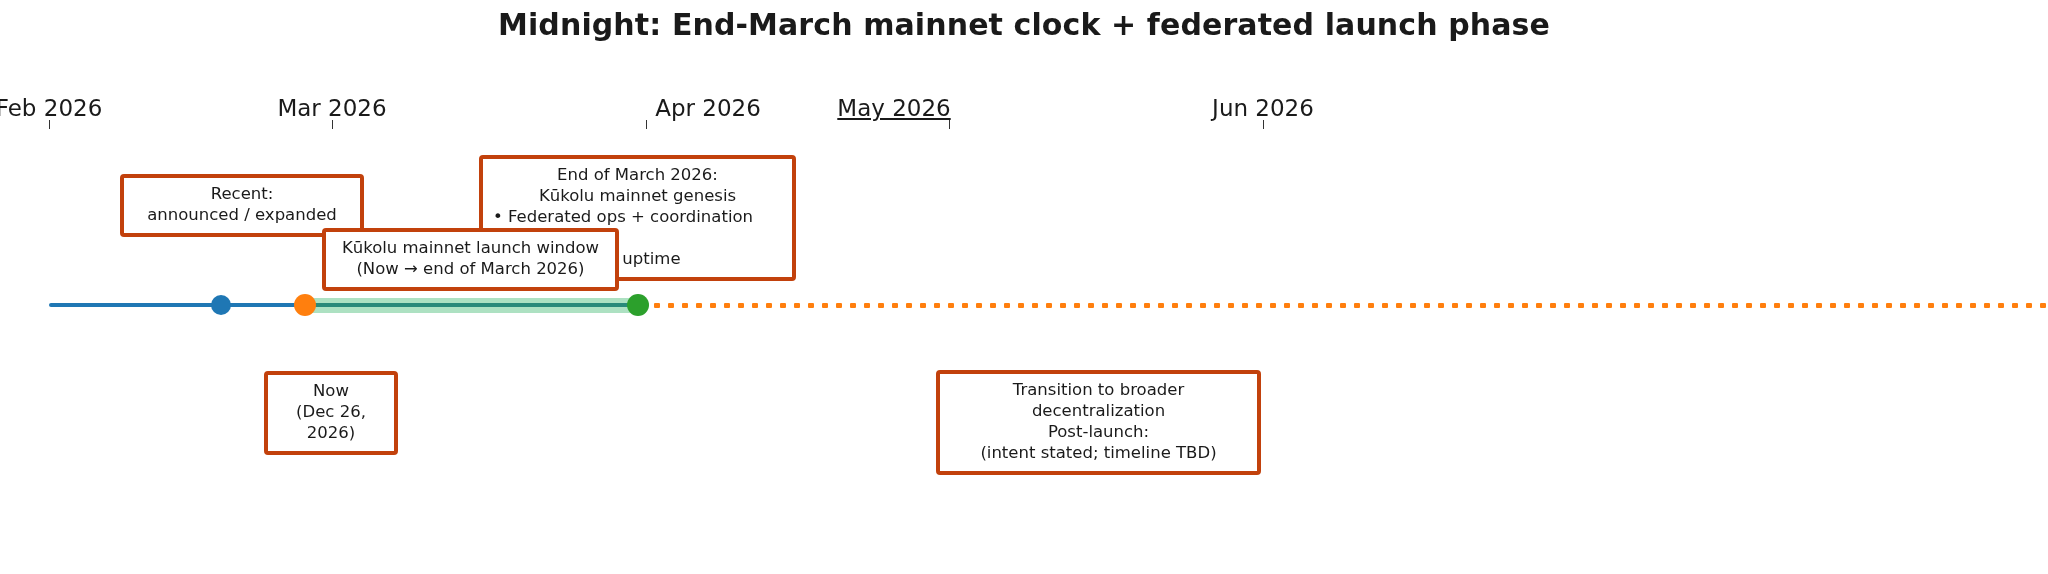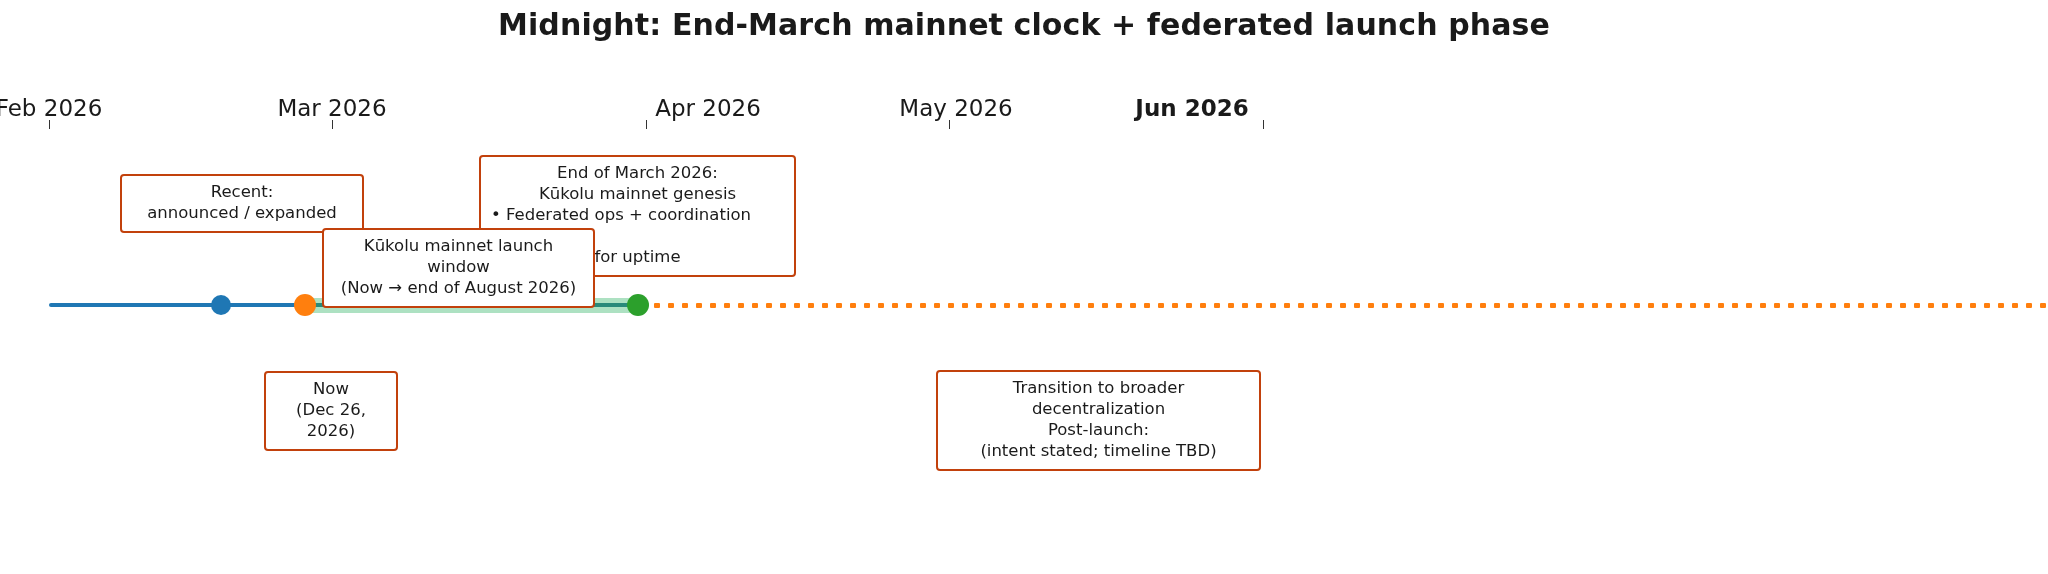--- a/index.html
+++ b/index.html
@@ -87,21 +87,21 @@
     position: absolute;
     border-radius: 50%;
     transform: translate(-50%, -50%);
   }
 
   
   .anno {
     position: absolute;
     box-sizing: border-box;
     background: #ffffff;
-    border: 2px solid #c2410c;
+    border: 4px solid #c2410c;
     border-radius: 4px;
     padding: 6px 10px 7px 10px;
     font-size: 16.5px;
     line-height: 1.27;
     color: #1a1a1a;
     text-align: center;
     white-space: pre-line;
   }
   .anno-line { display: block; }
   .anno-line.bullet { text-align: left; }
@@ -113,37 +113,37 @@
 
   <div class="chart-title">Midnight: End-March mainnet clock + federated launch phase</div>
 
   <div class="axis-layer" id="axis-layer">
       <div class="tick-label" style="left: 49px;">Feb 2026</div>
       <div class="tick-mark" style="left: 49px;"></div>
       <div class="tick-label" style="left: 332px; text-align: right;">Mar 2026</div>
       <div class="tick-mark" style="left: 332px;"></div>
       <div class="tick-label" style="left: 680px; margin-left: 28px;">Apr 2026</div>
       <div class="tick-mark" style="left: 646px;"></div>
-      <div class="tick-label" style="left: 956px;">May 2026</div>
+      <div class="tick-label" style="left: 894px; text-decoration: underline;">May 2026</div>
       <div class="tick-mark" style="left: 949px;"></div>
-      <div class="tick-label" style="left: 1192px; font-weight: bold;">Jun 2026</div>
+      <div class="tick-label" style="left: 1263px;">Jun 2026</div>
       <div class="tick-mark" style="left: 1263px;"></div>
     </div>
 
   <div class="axis-layer" id="timeline-layer">
       <div class="spine spine-solid" style="left: 49px; width: 261px; top: 303px; background: rgb(31, 119, 180);"></div>
       <div class="spine-window-band" style="left: 310px; width: 330px; top: 298px; background: rgb(169, 223, 191);"></div>
       <div class="spine spine-solid" style="left: 305px; width: 335px; top: 303px; background: rgb(42, 138, 122);"></div>
       <div class="spine-dotted" style="left: 650px; width: 1398px; top: 303px;"></div>
       <div class="marker" style="left: 221px; top: 305px; width: 20px; height: 20px; background: rgb(31, 119, 180);"></div>
       <div class="marker" style="left: 305px; top: 305px; width: 22px; height: 22px; background: rgb(255, 127, 14);"></div>
       <div class="marker" style="left: 638px; top: 305px; width: 22px; height: 22px; background: rgb(44, 160, 44);"></div>
     </div>
 
   <div class="axis-layer" id="anno-layer">
       <div class="anno" style="left: 120px; top: 174px; width: 244px;"><span class="anno-line">Recent:</span><span class="anno-line">announced / expanded</span></div>
       <div class="anno" style="left: 479px; top: 155px; width: 317px;"><span class="anno-line">End of March 2026:</span><span class="anno-line">Kūkolu mainnet genesis</span><span class="anno-line bullet">• Federated ops + coordination rules</span><span class="anno-line">for uptime</span></div>
-      <div class="anno" style="left: 322px; top: 228px; width: 273px;"><span class="anno-line">Kūkolu mainnet launch window</span><span class="anno-line">(Now → end of August 2026)</span></div>
+      <div class="anno" style="left: 322px; top: 228px; width: 297px;"><span class="anno-line">Kūkolu mainnet launch window</span><span class="anno-line">(Now → end of March 2026)</span></div>
       <div class="anno" style="left: 236px; top: 371px; width: 134px; margin-left: 28px;"><span class="anno-line">Now</span><span class="anno-line">(Dec 26, 2026)</span></div>
       <div class="anno" style="left: 936px; top: 370px; width: 325px;"><span class="anno-line">Transition to broader decentralization</span><span class="anno-line">Post-launch:</span><span class="anno-line">(intent stated; timeline TBD)</span></div>
     </div>
 
 </div>
 
 </body></html>

